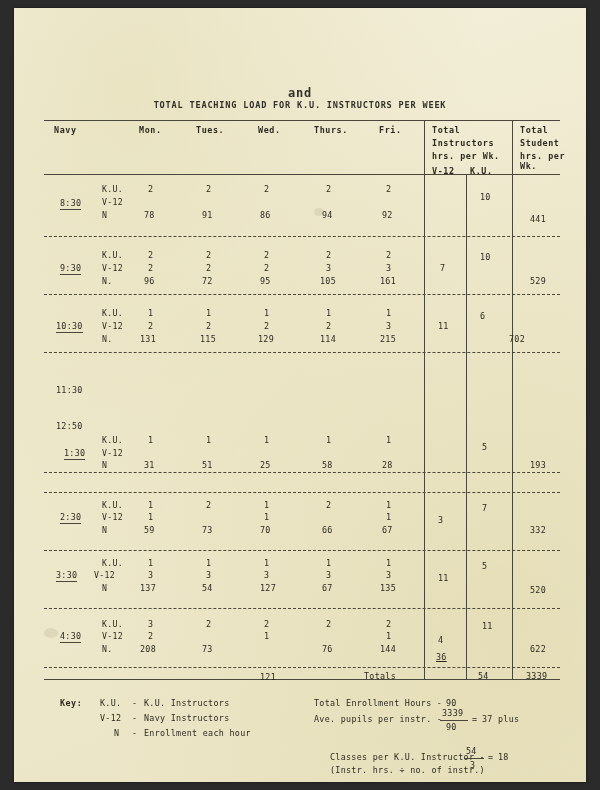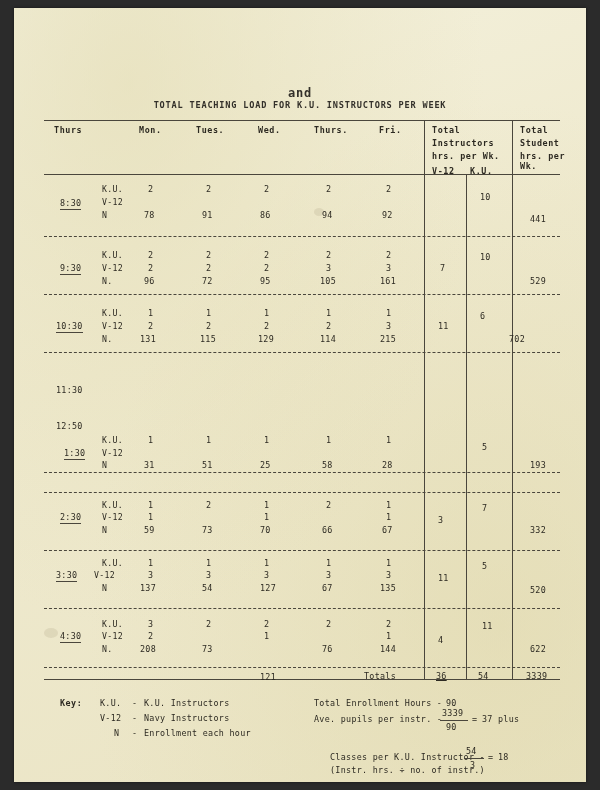--- a/index.html
+++ b/index.html
@@ -67,21 +67,21 @@
 
 <div class="page">
   <div class="sheet">
 
     <div class="spot" style="left:30px;top:620px;width:14px;height:10px;"></div>
     <div class="spot" style="left:300px;top:200px;width:10px;height:8px;"></div>
 
     <div class="title ink" id="t3">and</div>
     <div class="title ink" id="t4">TOTAL TEACHING LOAD FOR K.U. INSTRUCTORS PER WEEK</div>
 
-    <div class="colhead" style="left:40px;top:117px;">Thurs</div>
+    <div class="colhead" style="left:40px;top:117px;">Navy</div>
     <div class="colhead" style="left:125px;top:117px;">Mon.</div>
     <div class="colhead" style="left:182px;top:117px;">Tues.</div>
     <div class="colhead" style="left:244px;top:117px;">Wed.</div>
     <div class="colhead" style="left:300px;top:117px;">Thurs.</div>
     <div class="colhead" style="left:365px;top:117px;">Fri.</div>
 
     <div class="colhead" style="left:418px;top:117px;">Total</div>
     <div class="colhead" style="left:418px;top:130px;">Instructors</div>
     <div class="colhead" style="left:418px;top:143px;">hrs. per Wk.</div>
     <div class="colhead" style="left:418px;top:158px;">V-12</div>
@@ -279,21 +279,21 @@
     <div class="cell" style="left:188px;top:636px;">73</div>
     <div class="cell" style="left:246px;top:636px;margin-top:28px;">121</div>
     <div class="cell" style="left:308px;top:636px;">76</div>
     <div class="cell" style="left:366px;top:636px;">144</div>
 
     <div class="cell" style="left:424px;top:627px;">4</div>
     <div class="cell" style="left:468px;top:613px;">11</div>
     <div class="cell" style="left:516px;top:636px;">622</div>
 
     <div class="cell" style="left:350px;top:663px;">Totals</div>
-    <div class="cell" style="left:422px;top:663px;text-decoration:underline;">36</div>
+    <div class="cell" style="left:422px;top:644px;text-decoration:underline;">36</div>
     <div class="cell" style="left:464px;top:663px;">54</div>
     <div class="cell" style="left:512px;top:663px;">3339</div>
 
     <div class="keyword" style="left:46px;top:690px;text-align:center;">Key:</div>
 
     <div class="keyline" style="left:86px;top:690px;">K.U.</div>
     <div class="keyline" style="left:118px;top:690px;">-</div>
     <div class="keyline" style="left:130px;top:690px;">K.U. Instructors</div>
 
     <div class="keyline" style="left:86px;top:705px;">V-12</div>

